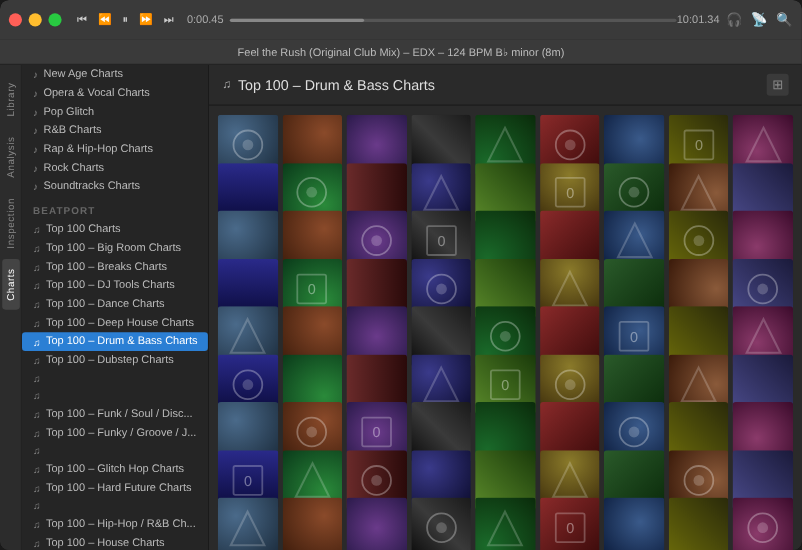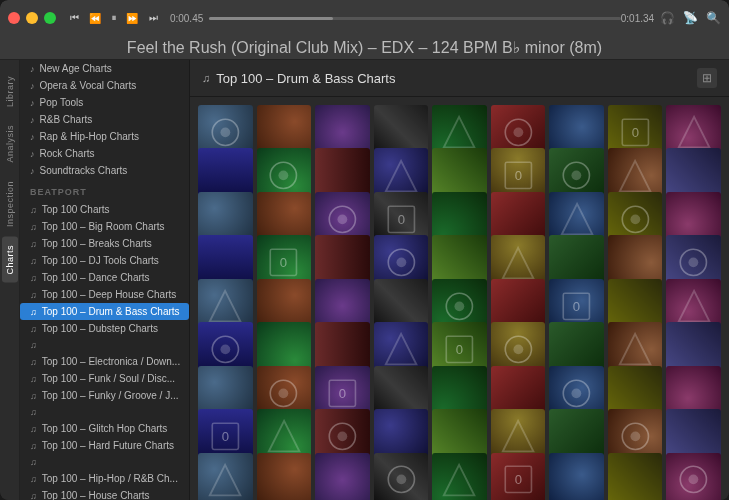--- a/index.html
+++ b/index.html
@@ -264,30 +264,30 @@
       <button class="transport-btn">⏸</button>
       <button class="transport-btn">⏩</button>
       <button class="transport-btn">⏭</button>
     </div>
     <span class="time-display">0:00.45</span>
     <div class="progress-area">
       <div class="progress-bar-container">
         <div class="progress-bar-fill"></div>
       </div>
     </div>
-    <span class="time-display">0:01.34</span>
+    <span class="time-display">10:01.34</span>
     <div class="titlebar-right">
       <button class="icon-btn">🎧</button>
       <button class="icon-btn">📡</button>
       <button class="icon-btn">🔍</button>
     </div>
   </div>
 
   <div style="background:#3a3a3a; text-align:center; padding:2px 0; border-bottom:1px solid #222;">
-    <span class="title-text" style="font-size:16px;color:#bbb;">Feel the Rush (Original Club Mix) – EDX – 124 BPM B♭ minor (8m)</span>
+    <span class="title-text" style="font-size:10px;color:#bbb;">Feel the Rush (Original Club Mix) – EDX – 124 BPM B♭ minor (8m)</span>
   </div>
 
   <div class="main-content">
 
     <div class="vertical-tabs">
       <div class="vtab">Library</div>
       <div class="vtab">Analysis</div>
       <div class="vtab">Inspection</div>
       <div class="vtab active">Charts</div>
     </div>
@@ -297,21 +297,21 @@
       <div class="sidebar-item">
         <span class="item-icon">♪</span>
         <span>New Age Charts</span>
       </div>
       <div class="sidebar-item">
         <span class="item-icon">♪</span>
         <span>Opera &amp; Vocal Charts</span>
       </div>
       <div class="sidebar-item">
         <span class="item-icon">♪</span>
-        <span>Pop Tools</span>
+        <span>Pop Glitch</span>
       </div>
       <div class="sidebar-item">
         <span class="item-icon">♪</span>
         <span>R&amp;B Charts</span>
       </div>
       <div class="sidebar-item">
         <span class="item-icon">♪</span>
         <span>Rap &amp; Hip-Hop Charts</span>
       </div>
       <div class="sidebar-item">
@@ -355,21 +355,20 @@
       </div>
       <div class="sidebar-item">
         <span class="item-icon">♫</span>
         <span>Top 100 – Dubstep Charts</span>
       </div>
       <div class="sidebar-item">
         <span class="item-icon">♫</span>
       </div>
       <div class="sidebar-item">
         <span class="item-icon">♫</span>
-        <span>Top 100 – Electronica / Down...</span>
       </div>
       <div class="sidebar-item">
         <span class="item-icon">♫</span>
         <span>Top 100 – Funk / Soul / Disc...</span>
       </div>
       <div class="sidebar-item">
         <span class="item-icon">♫</span>
         <span>Top 100 – Funky / Groove / J...</span>
       </div>
       <div class="sidebar-item">

